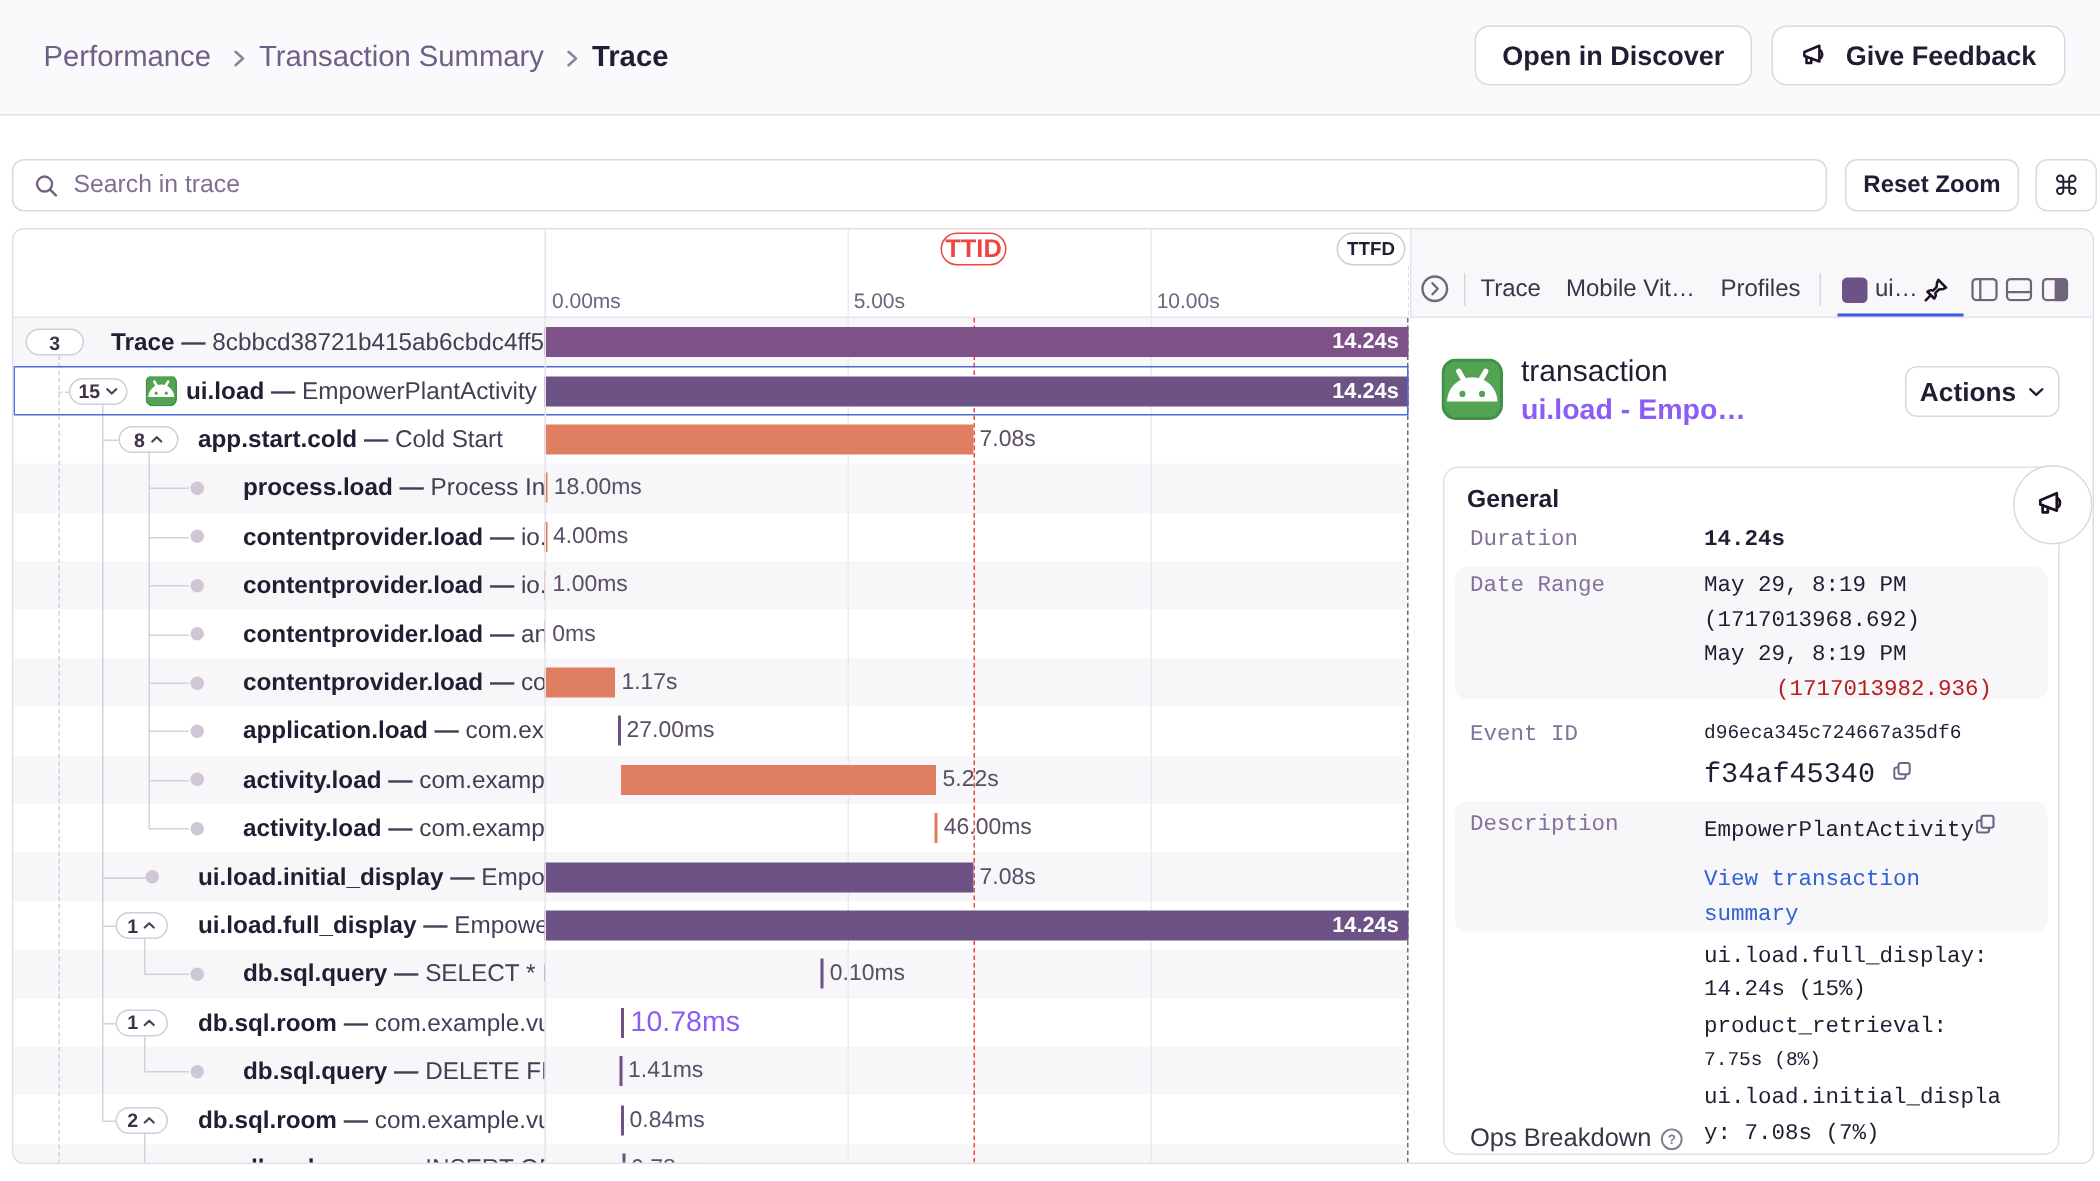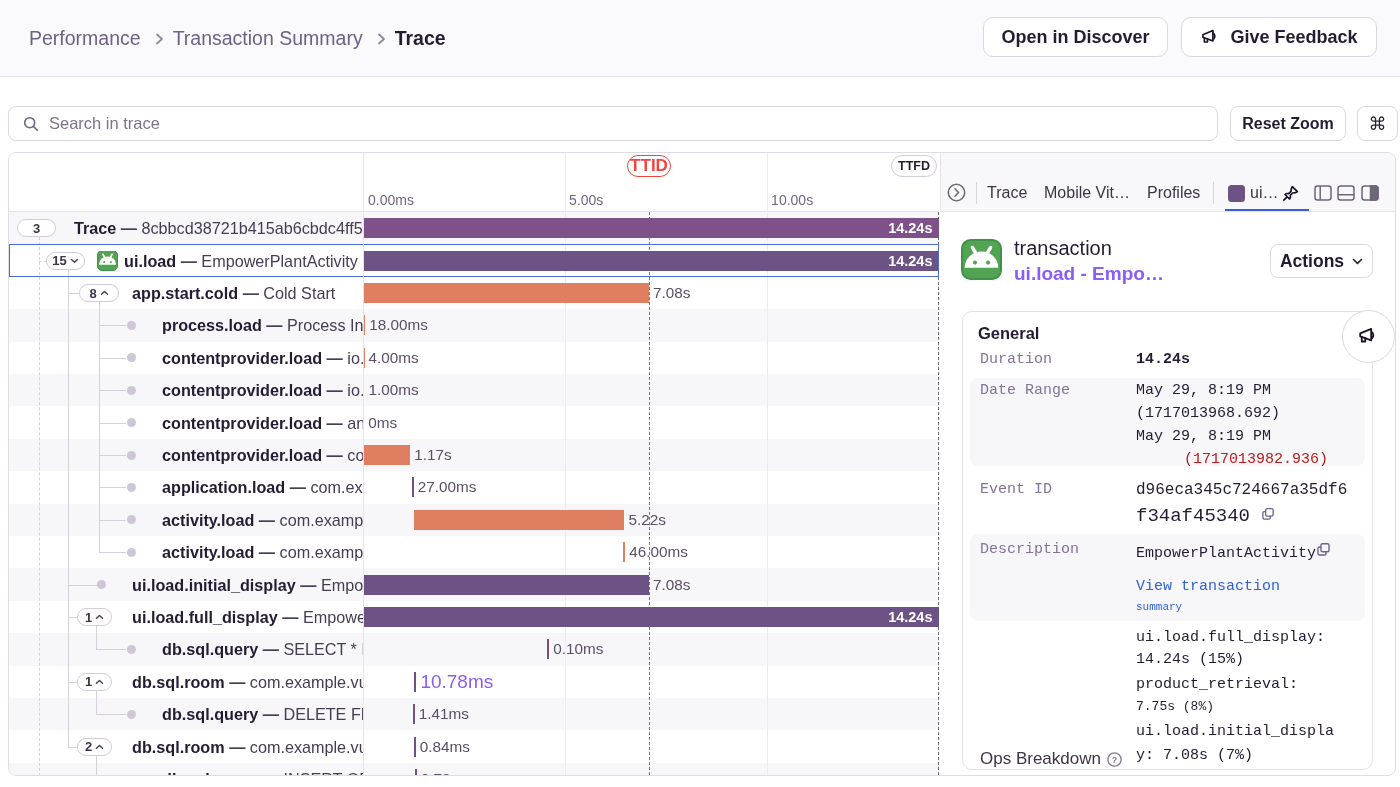--- a/index.html
+++ b/index.html
@@ -331,32 +331,32 @@
 <div class="abs" style="left:961.0px;top:381.0px;width:395px;height:87px;background:#f7f6f9;border-radius:8px;"></div>
 <div class="abs" style="left:969.0px;top:171.0px;font-size:16.5px;font-weight:700;color:#241c32;">General</div>
 <div class="abs mono" style="left:971.0px;top:198.0px;font-size:15px;color:#83739c;white-space:nowrap;">Duration</div>
 <div class="abs mono" style="left:1127.0px;top:198.0px;font-size:15px;color:#241c32;font-weight:700;white-space:nowrap;">14.24s</div>
 <div class="abs mono" style="left:971.0px;top:229.0px;font-size:15px;color:#83739c;white-space:nowrap;">Date Range</div>
 <div class="abs mono" style="left:1127.0px;top:229.0px;font-size:15px;color:#241c32;white-space:nowrap;">May 29, 8:19 PM</div>
 <div class="abs mono" style="left:1127.0px;top:252.0px;font-size:15px;color:#241c32;white-space:nowrap;">(1717013968.692)</div>
 <div class="abs mono" style="left:1127.0px;top:275.0px;font-size:15px;color:#241c32;white-space:nowrap;">May 29, 8:19 PM</div>
 <div class="abs mono" style="left:1127.0px;top:298.0px;font-size:15px;color:#b91c1c;white-space:nowrap;margin-left:48px;">(1717013982.936)</div>
 <div class="abs mono" style="left:971.0px;top:328.0px;font-size:15px;color:#83739c;white-space:nowrap;">Event ID</div>
-<div class="abs mono" style="left:1127.0px;top:328.0px;font-size:16px;color:#241c32;white-space:nowrap;">d96eca345c724667a35df6</div>
+<div class="abs mono" style="left:1127.0px;top:328.0px;font-size:13px;color:#241c32;white-space:nowrap;">d96eca345c724667a35df6</div>
 <div class="abs mono" style="left:1127.0px;top:352.0px;font-size:19px;color:#241c32;white-space:nowrap;">f34af45340&nbsp;<svg width="14" height="14" viewBox="0 0 15 15" fill="none" stroke="#6f6287" stroke-width="1.4" stroke-linejoin="round">
         <rect x="5" y="1.8" width="8" height="8" rx="1.5"></rect>
         <path d="M10 9.8 v1.7 a1.5 1.5 0 0 1 -1.5 1.5 h-5 a1.5 1.5 0 0 1 -1.5 -1.5 v-5 a1.5 1.5 0 0 1 1.5 -1.5 H5"></path>
       </svg></div>
 <div class="abs mono" style="left:971.0px;top:388.0px;font-size:15px;color:#83739c;white-space:nowrap;">Description</div>
 <div class="abs mono" style="left:1127.0px;top:389.0px;font-size:15px;color:#241c32;white-space:nowrap;">EmpowerPlantActivity<svg width="15" height="15" viewBox="0 0 15 15" fill="none" stroke="#6f6287" stroke-width="1.4" stroke-linejoin="round">
         <rect x="5" y="1.8" width="8" height="8" rx="1.5"></rect>
         <path d="M10 9.8 v1.7 a1.5 1.5 0 0 1 -1.5 1.5 h-5 a1.5 1.5 0 0 1 -1.5 -1.5 v-5 a1.5 1.5 0 0 1 1.5 -1.5 H5"></path>
       </svg></div>
 <div class="abs mono" style="left:1127.0px;top:425.0px;font-size:15px;color:#241c32;color:#3062d4;white-space:nowrap;">View transaction</div>
-<div class="abs mono" style="left:1127.0px;top:448.0px;font-size:11px;color:#241c32;color:#3062d4;white-space:nowrap;">summary</div>
+<div class="abs mono" style="left:1127.0px;top:448.0px;font-size:15px;color:#241c32;color:#3062d4;white-space:nowrap;">summary</div>
 <div class="abs mono" style="left:1127.0px;top:476.0px;font-size:15px;color:#241c32;white-space:nowrap;">ui.load.full_display:</div>
 <div class="abs mono" style="left:1127.0px;top:498.0px;font-size:15px;color:#241c32;white-space:nowrap;">14.24s (15%)</div>
 <div class="abs mono" style="left:1127.0px;top:523.0px;font-size:15px;color:#241c32;white-space:nowrap;">product_retrieval:</div>
 <div class="abs mono" style="left:1127.0px;top:546.0px;font-size:13px;color:#241c32;white-space:nowrap;">7.75s (8%)</div>
 <div class="abs mono" style="left:1127.0px;top:570.0px;font-size:15px;color:#241c32;white-space:nowrap;">ui.load.initial_displa</div>
 <div class="abs mono" style="left:1127.0px;top:594.0px;font-size:15px;color:#241c32;white-space:nowrap;">y: 7.08s (7%)</div>
 <div class="abs" style="left:971.0px;top:596.0px;font-size:17px;color:#3e3446;display:flex;align-items:center;gap:6px;">
       <span>Ops Breakdown</span>
       <svg width="15" height="15" viewBox="0 0 15 15" fill="none">
         <circle cx="7.5" cy="7.5" r="6.6" stroke="#857b90" stroke-width="1.3"></circle>

